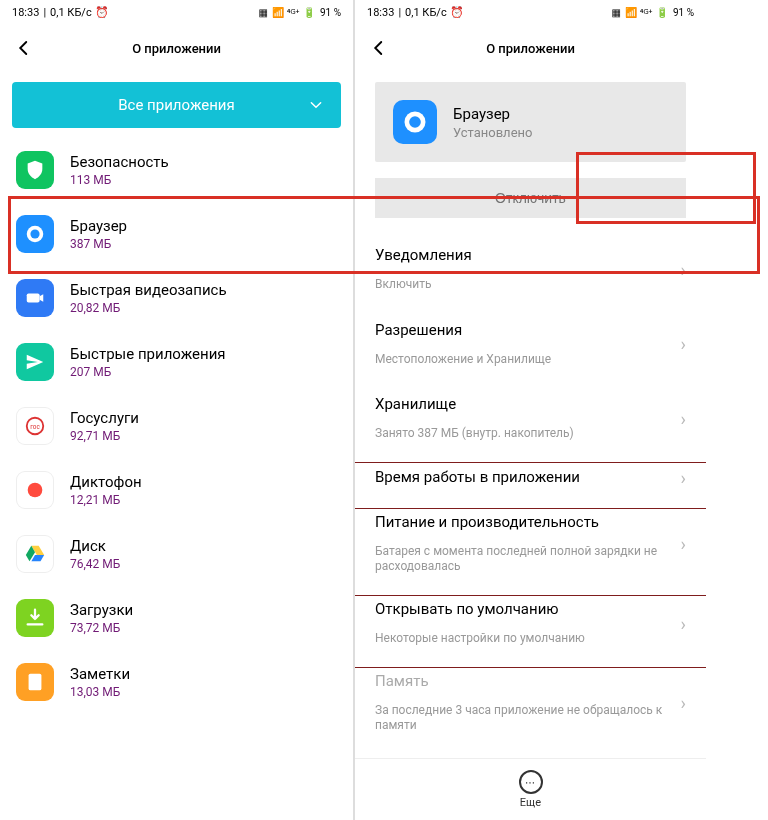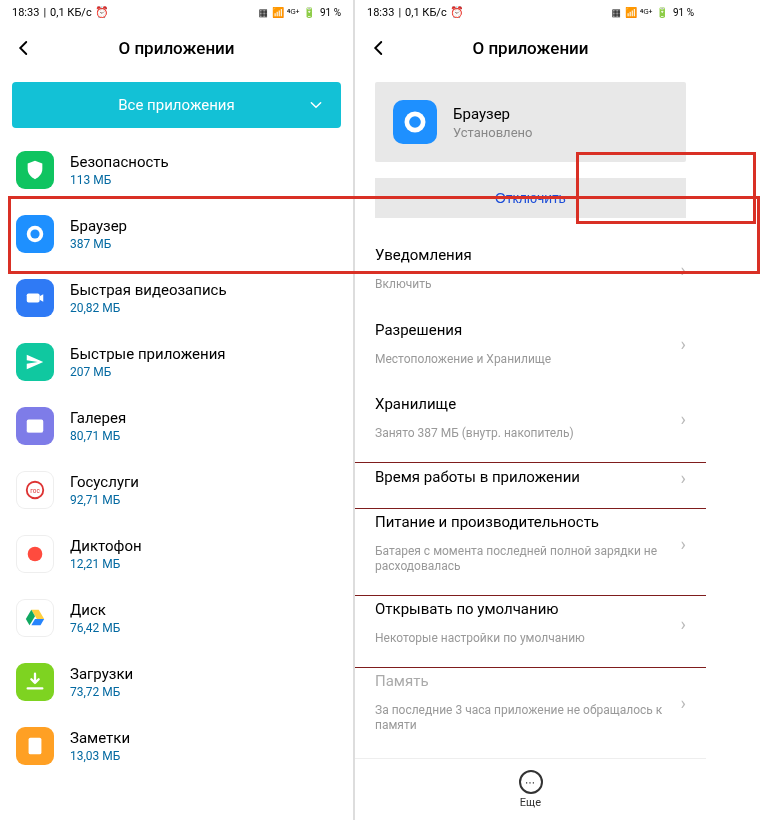--- a/index.html
+++ b/index.html
@@ -44,21 +44,21 @@
     display: flex;
     align-items: center;
     justify-content: center;
     font-size: 20px;
     cursor: pointer;
   }
   .header-title {
     position: absolute;
     left: 50%;
     transform: translateX(-50%);
-    font-size: 17px;
+    font-size: 13px;
     font-weight: 500;
     color: #000;
   }
   .dropdown {
     margin: 10px 12px;
     background: #13c1d6;
     color: #fff;
     height: 46px;
     border-radius: 4px;
     display: flex;
@@ -86,21 +86,21 @@
     width: 38px;
     height: 38px;
     border-radius: 9px;
     display: flex;
     align-items: center;
     justify-content: center;
     flex-shrink: 0;
   }
   .app-text { display: flex; flex-direction: column; gap: 2px; }
   .app-name { font-size: 15px; color: #000; }
-  .app-size { font-size: 12px; color: #0369a1; }
+  .app-size { font-size: 12px; color: #701a75; }
   .highlight-box {
     position: absolute;
     border: 3px solid #d93025;
     pointer-events: none;
   }
   .hl1 { left: 8px; right: 8px; top: 196px; height: 78px; }
   .hl2 { left: 576px; right: 12px; top: 152px; height: 72px; }
 
   
   .app-header-card {
@@ -127,21 +127,21 @@
   }
   .action-btn {
     flex: 1;
     height: 40px;
     background: #e8e8e8;
     border: none;
     font-size: 14px;
     color: #555;
     cursor: pointer;
   }
-  .action-btn.disabled { color: #1d4ed8; }
+  .action-btn.disabled { color: #737373; }
   .settings-list { flex:1; overflow:hidden; }
   .setting-item {
     padding: 14px 20px;
     display:flex;
     align-items:center;
     cursor:pointer;
   }
   .setting-item.sep { border-top: 1px solid #7f1d1d; margin-top: 6px; padding-top: 4px; }
   .setting-text { flex:1; display:flex;flex-direction:column;gap:13px; }
   .setting-title { font-size:15px; color:#000; }
@@ -244,33 +244,20 @@
           <svg width="22" height="22" viewBox="0 0 24 24">
             <path d="M3 20l18-8L3 4v6l12 2-12 2v6z" fill="#fff"></path>
           </svg>
         </div>
     <div class="app-text">
       <span class="app-name">Быстрые приложения</span>
       <span class="app-size">207 МБ</span>
     </div>
       </div>
       <div class="app-item">
-    <div class="app-icon" style="background:#7e7ce8;">
-          <svg width="22" height="22" viewBox="0 0 24 24">
-            <rect x="3" y="5" width="18" height="14" rx="2" fill="#fff"></rect>
-            <circle cx="8" cy="10" r="2" fill="#fff"></circle>
-            <path d="M3 17l5-5 4 4 3-3 6 6H3z" fill="#fff" opacity="0.6"></path>
-          </svg>
-        </div>
-    <div class="app-text">
-      <span class="app-name">Галерея</span>
-      <span class="app-size">80,71 МБ</span>
-    </div>
-      </div>
-      <div class="app-item">
     <div class="app-icon" style="background:#ffffff;box-shadow:0 0 0 1px #eee inset;">
           <svg width="22" height="22" viewBox="0 0 24 24">
             <circle cx="12" cy="12" r="9" fill="none" stroke="#d33" stroke-width="2"></circle>
             <text x="12" y="15" font-size="7" text-anchor="middle" fill="#d33">гос</text>
           </svg>
         </div>
     <div class="app-text">
       <span class="app-name">Госуслуги</span>
       <span class="app-size">92,71 МБ</span>
     </div>

